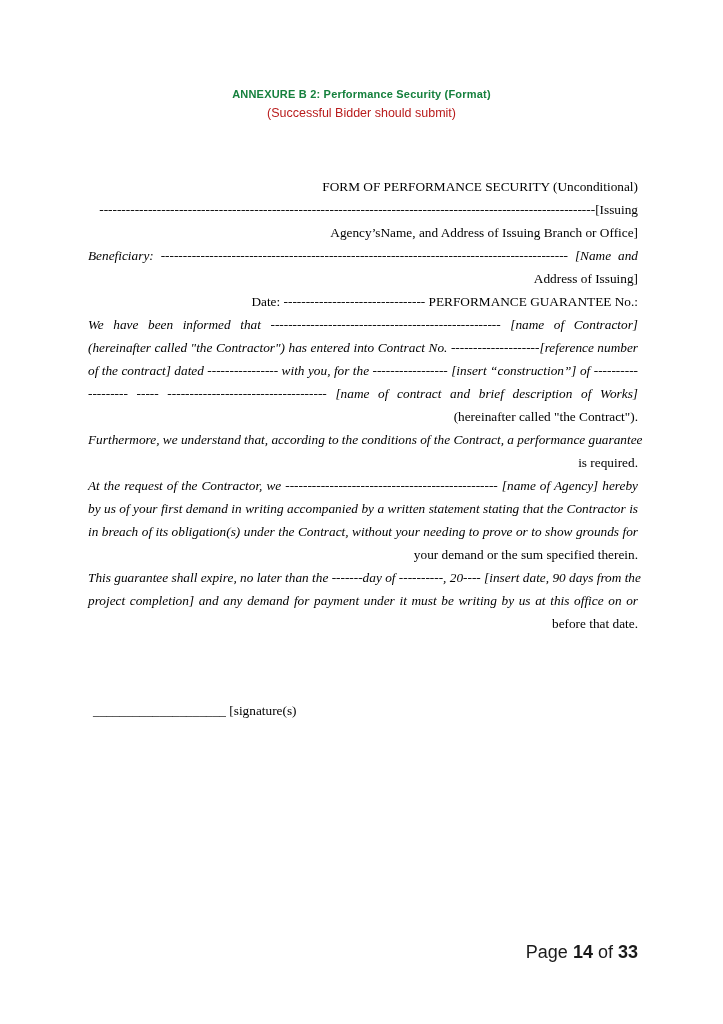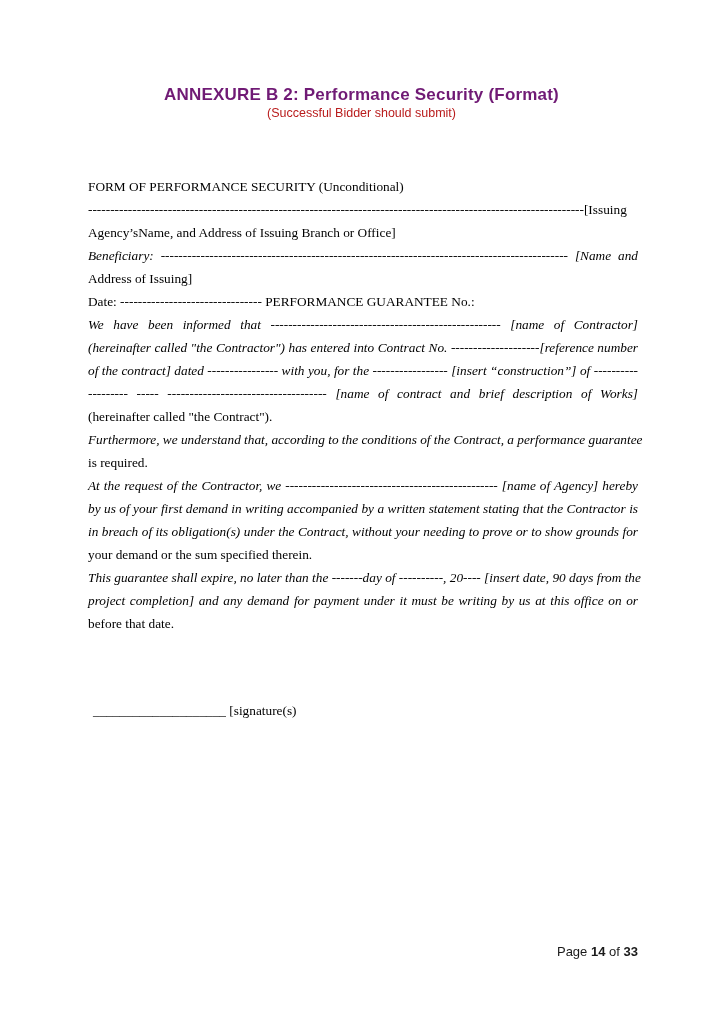--- a/index.html
+++ b/index.html
@@ -14,63 +14,63 @@
     background: #ffffff;
     color: #000000;
     overflow: hidden;
   }
   .doc-header {
     margin-top: 84px;
     text-align: center;
     font-family: "Liberation Sans", sans-serif;
   }
   .doc-title {
-    font-size: 17px;
+    font-size: 11px;
     font-weight: 600;
     line-height: 21px;
     letter-spacing: 0.2px;
-    color: #701a75;
+    color: #15803d;
   }
   .doc-subtitle {
     font-size: 12.5px;
     font-weight: 400;
     line-height: 17px;
     color: #b91c1c;
   }
   .doc-body {
     margin: 53px 85px 0 88px;
     width: 550px;
     font-family: "Liberation Serif", serif;
     font-size: 13.3px;
     line-height: 23px;
     color: #000000;
   }
   .ln {
     height: 23px;
     white-space: nowrap;
-    text-align: left;
+    text-align: right;
     overflow: visible;
   }
   .ln.jl {
     text-align: justify;
     text-align-last: justify;
     font-style: italic;
   }
   .sig-row {
     margin-top: 64px;
     padding-left: 5px;
     height: 23px;
     white-space: nowrap;
   }
   .page-footer {
     position: absolute;
     top: 944px;
     right: 85px;
     font-family: "Liberation Sans", sans-serif;
-    font-size: 13px;
+    font-size: 18px;
     line-height: 16px;
     color: #1a1a1a;
     white-space: nowrap;
   }
   .page-footer .num {
     font-weight: bold;
   }
 </style>
 </head>
 <body>

